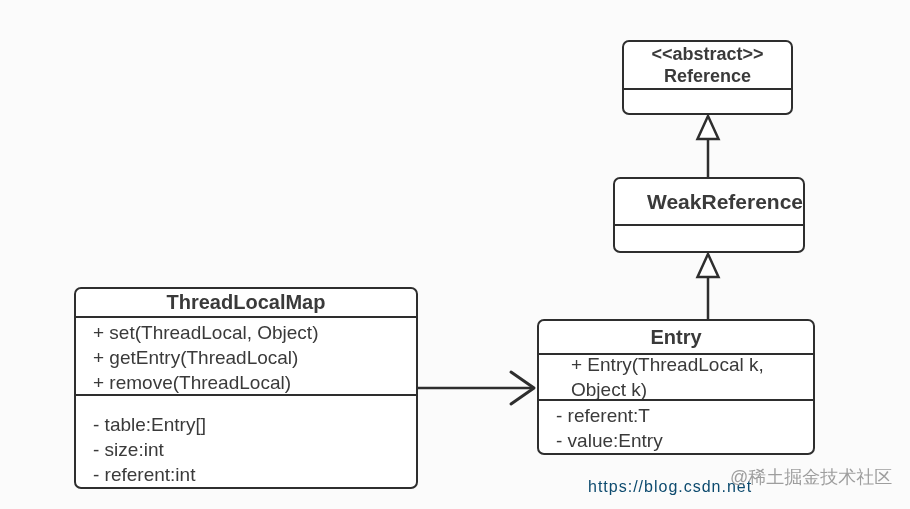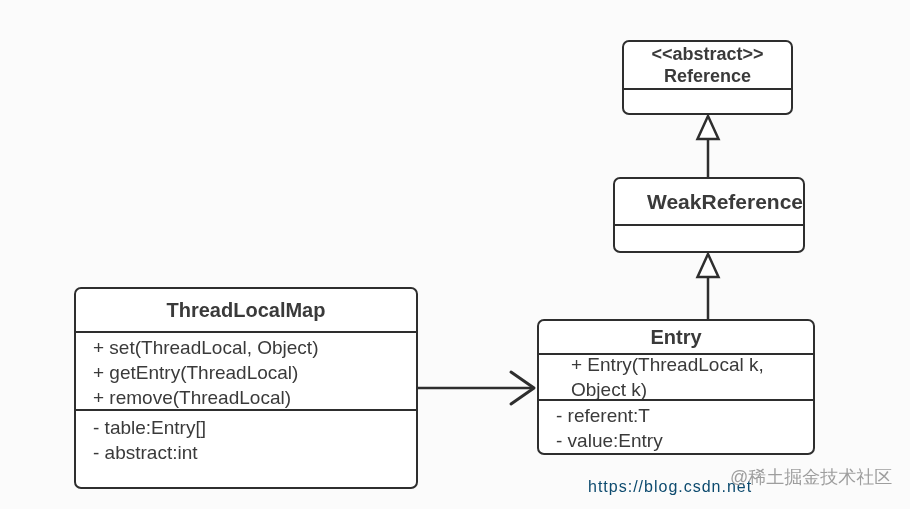--- a/index.html
+++ b/index.html
@@ -100,23 +100,24 @@
 
   <div class="cls" id="box-threadlocalmap">
     <div class="sec title" id="tlm-title">
       <span class="title-line-lg">ThreadLocalMap</span>
     </div>
     <div class="sec items" id="tlm-methods">
       <div>+ set(ThreadLocal, Object)</div>
       <div>+ getEntry(ThreadLocal)</div>
       <div>+ remove(ThreadLocal)</div>
     </div>
-    <div class="sec items grow" style="padding-top:4px;">
+    <div class="sec items grow" style="padding-top:16px;">
       <div>- table:Entry[]</div>
-      <div>- abstract:int</div>
+      <div>- size:int</div>
+      <div>- referent:int</div>
     </div>
   </div>
 
   <div class="cls" id="box-entry">
     <div class="sec title" id="entry-title">
       <span class="title-line-lg">Entry</span>
     </div>
     <div class="sec items center-one" id="entry-methods">
       <div>+ Entry(ThreadLocal k, Object k)</div>
     </div>

